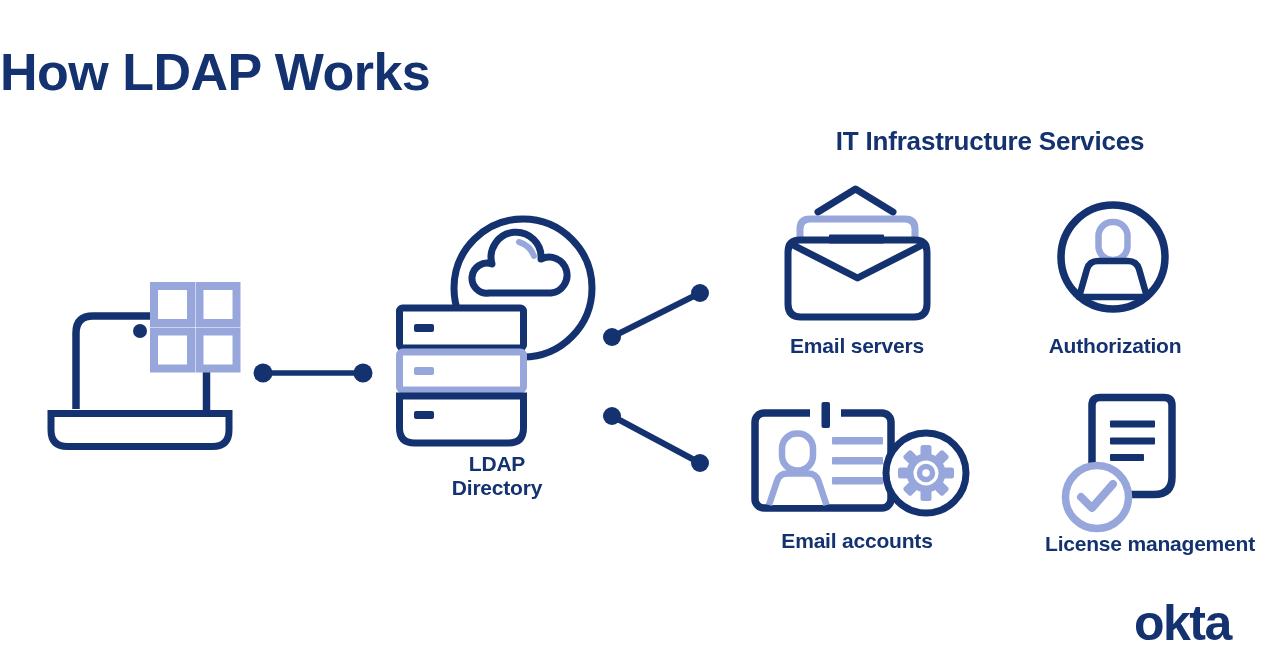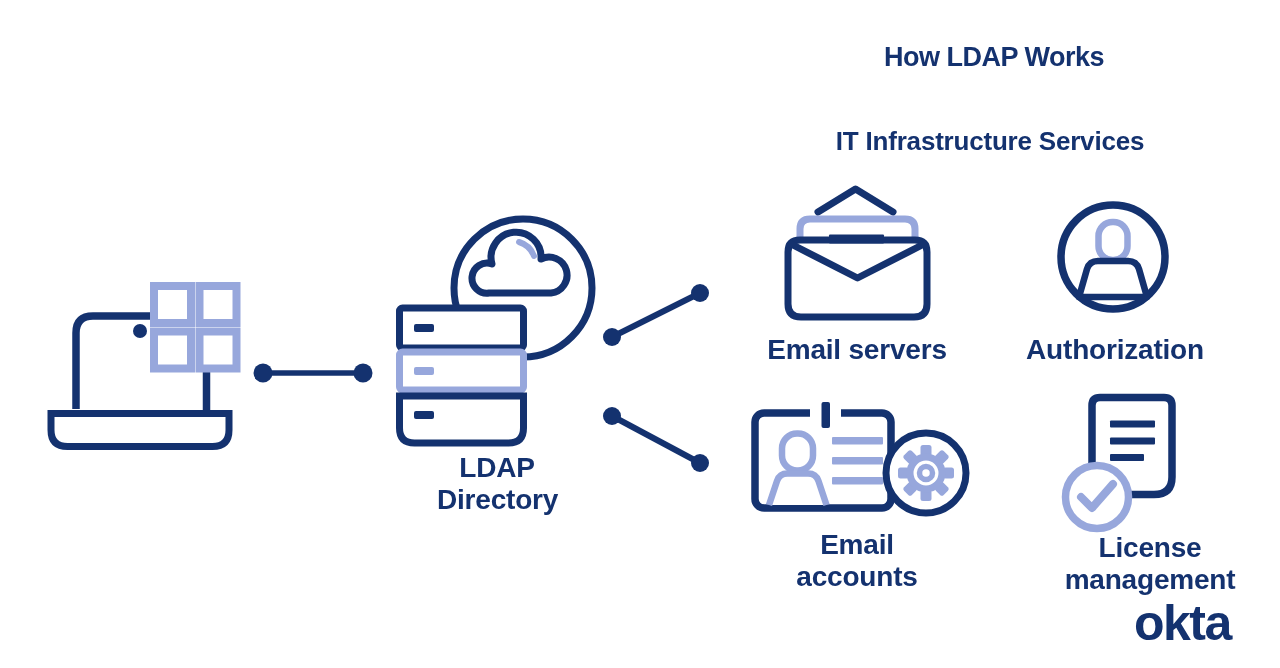--- a/index.html
+++ b/index.html
@@ -13,26 +13,26 @@
     position:relative;
     width:1280px;height:668px;
     background:var(--bg);
     overflow:hidden;
     font-family:"Liberation Sans", sans-serif;
     margin:0 auto;
   }
   .txt{position:absolute;color:var(--navy);font-weight:700;}
   .title{
     left:0;top:42px;width:1104px;
-    text-align:right;font-size:27px;font-weight:800;letter-spacing:-0.5px;
+    text-align:left;font-size:52px;font-weight:800;letter-spacing:-0.5px;
   }
   .group-label{font-size:26px;line-height:1.18;letter-spacing:-0.2px;}
   .biz{left:75px;top:125px;width:200px;text-align:left;}
   .infra{left:790px;top:126px;width:400px;text-align:center;}
-  .node-label{font-size:28px;line-height:1.15;text-align:center;letter-spacing:-0.2px;}
+  .node-label{font-size:21px;line-height:1.15;text-align:center;letter-spacing:-0.2px;}
   .ldap-lbl{left:437px;top:452px;width:120px;}
   .email-lbl{left:757px;top:334px;width:200px;}
   .auth-lbl{left:1015px;top:334px;width:200px;}
   .users-lbl{left:757px;top:529px;width:200px;}
   .license-lbl{left:1025px;top:532px;width:250px;}
   .okta{
     left:1134px;top:594px;
     font-size:50px;font-weight:800;letter-spacing:-1.5px;
   }
   svg.diagram{position:absolute;left:0;top:0;}

